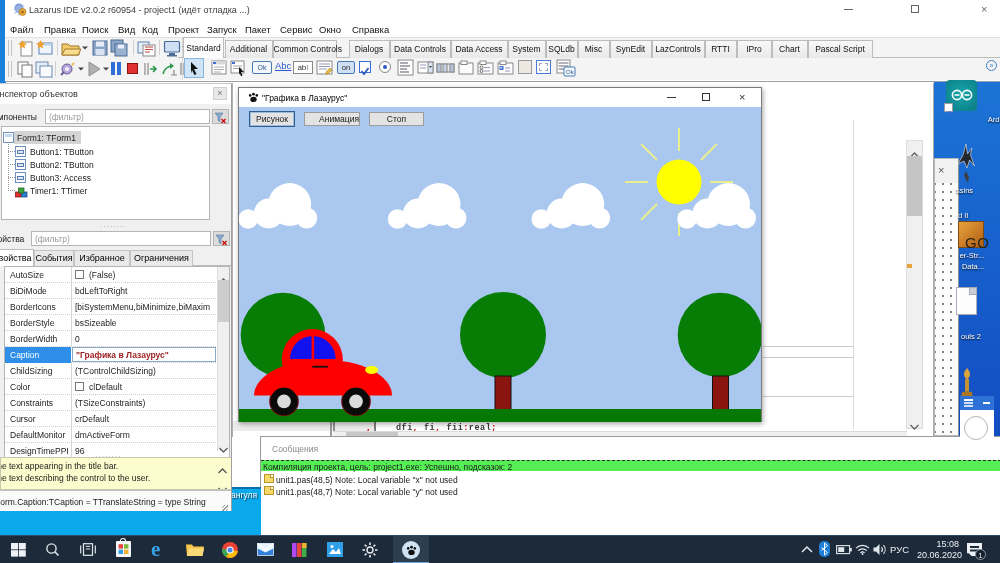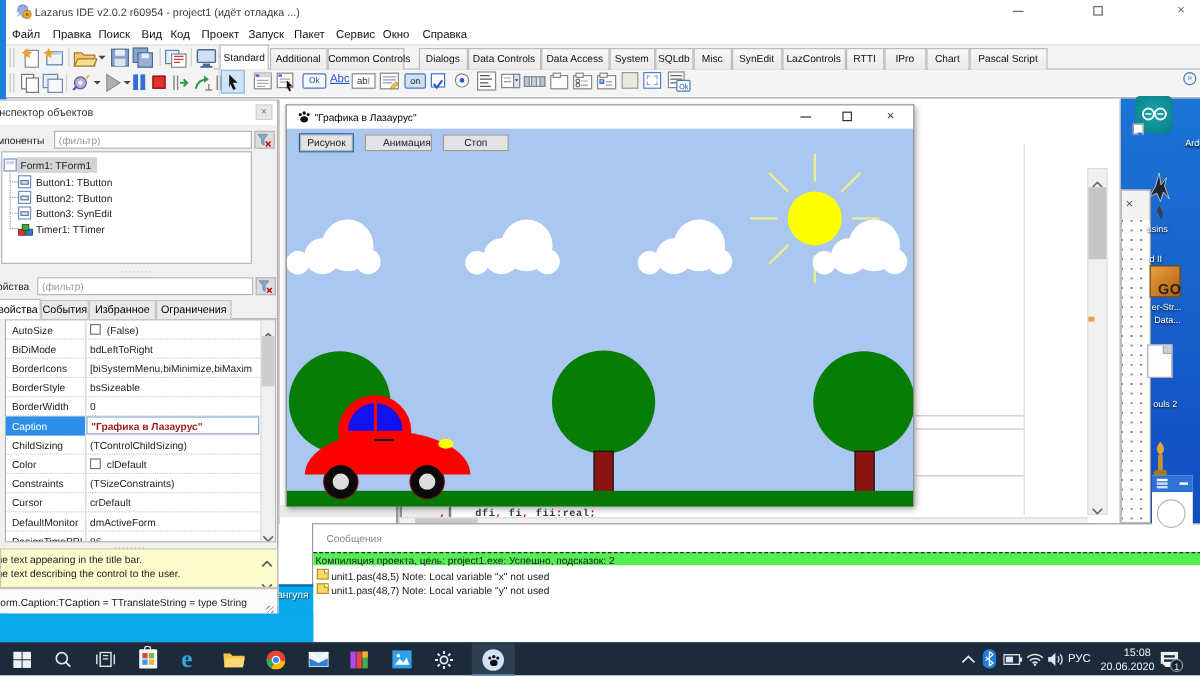--- a/index.html
+++ b/index.html
@@ -397,21 +397,21 @@
         <div style="margin:2.5px auto 0;width:7px;height:4.5px;border:1px solid #5a7ab0;background:#dce6f4"></div>
       </div>
     <div class="abs f8" style="left:28px;top:20px">Button1: TButton</div>
     <div class="abs ticon" style="left:13px;top:32px">
         <div style="margin:2.5px auto 0;width:7px;height:4.5px;border:1px solid #5a7ab0;background:#dce6f4"></div>
       </div>
     <div class="abs f8" style="left:28px;top:33px">Button2: TButton</div>
     <div class="abs ticon" style="left:13px;top:45px">
         <div style="margin:2.5px auto 0;width:7px;height:4.5px;border:1px solid #5a7ab0;background:#dce6f4"></div>
       </div>
-    <div class="abs f8" style="left:28px;top:46px">Button3: SynEdit</div>
+    <div class="abs f8" style="left:28px;top:46px">Button3: Access</div>
     <div class="abs" style="left:13px;top:58px;width:13px;height:12px"><svg width="13" height="12">
           <rect x="0.5" y="5" width="5.5" height="5" fill="#e03030" stroke="#801010" stroke-width="0.7"></rect>
           <rect x="6.5" y="5" width="5.5" height="5" fill="#2a7fd0" stroke="#10407a" stroke-width="0.7"></rect>
           <rect x="3.5" y="1" width="5.5" height="5" fill="#3aa53a" stroke="#1a5a1a" stroke-width="0.7"></rect>
         </svg></div>
     <div class="abs f8" style="left:28px;top:59px">Timer1: TTimer</div>
   </div>
   <div class="abs" style="left:100px;top:139px;color:#aaa;font-size:7px;letter-spacing:1px">········</div>
   <div class="abs f8" style="left:-13px;top:150px;white-space:nowrap">Свойства</div>
   <div class="abs" style="left:31px;top:147px;width:180px;height:15px;background:#fff;border:1px solid #b5b5b5">
@@ -425,21 +425,21 @@
   </div>
 
   <div class="abs" style="left:0;top:165px;width:232px;height:17px;border-bottom:1px solid #bcbcbc">
     <div class="abs" style="left:-8px;top:0;width:42px;height:17px;background:#fff;border:1px solid #bcbcbc;border-bottom:none;font-size:9px;line-height:16px;z-index:2;overflow:hidden">
         <span style="position:absolute;left:-1px">Свойства</span>
       </div>
     <div class="abs" style="left:34px;top:1px;width:40px;height:16px;background:#e9e9e9;border:1px solid #c4c4c4;border-bottom:none;font-size:9px;text-align:center;line-height:15px">События</div>
     <div class="abs" style="left:74px;top:1px;width:56px;height:16px;background:#e9e9e9;border:1px solid #c4c4c4;border-bottom:none;font-size:9px;text-align:center;line-height:15px">Избранное</div>
     <div class="abs" style="left:130px;top:1px;width:63px;height:16px;background:#e9e9e9;border:1px solid #c4c4c4;border-bottom:none;font-size:9px;text-align:center;line-height:15px">Ограничения</div>
   </div>
-  <div id="grid" class="abs" style="left:4px;top:182px;width:226px;height:186px;background:#fff;border:1px solid #b5b5b5;overflow:hidden">
+  <div id="grid" class="abs" style="left:4px;top:182px;width:226px;height:224px;background:#fff;border:1px solid #b5b5b5;overflow:hidden">
     <div class="prow" style="top:0">
         <span class="pname">AutoSize</span>
         <span class="abs" style="left:70px;top:3px;width:9px;height:9px;border:1px solid #777;background:#fff"></span>
         <span class="pval" style="left:84px">(False)</span>
         <span class="pline"></span>
       </div>
     <div class="prow" style="top:16px">
         <span class="pname">BiDiMode</span>
         <span class="pval">bdLeftToRight</span>
         <span class="pline"></span>
@@ -535,21 +535,21 @@
       </svg></div>
 </div>
 <div class="abs" style="left:975px;top:115px;width:66px;height:11px;font-size:7.5px;color:#fff;text-align:center;text-shadow:0 1px 2px #000">Arduino IDE</div>
 <svg class="abs" style="left:956px;top:144px" width="20" height="40" viewBox="0 0 20 40">
     <path d="M10 0l-3 11-5 9 6-3 3 7 2.5-8 5 6-4-11 1.5-7-4.5 6Z" fill="#23262c" stroke="#cfd4da" stroke-width="0.7"></path>
     <path d="M10 27l3 6-1 6-4-7Z" fill="#3a3e46"></path>
   </svg>
 <div class="abs" style="left:934px;top:186px;width:66px;height:10px;font-size:7.5px;color:#fff;text-align:left;padding-left:22px;text-shadow:0 1px 2px #000">ssins</div>
 <div class="abs" style="left:934px;top:211px;width:66px;height:10px;font-size:7.5px;color:#fff;text-align:left;padding-left:24px;text-shadow:0 1px 2px #000">d II</div>
 <div class="abs" style="left:958px;top:221px;width:26px;height:27px;background:linear-gradient(135deg,#e8a23c,#b05e14);border:1px solid #7a4a10">
-  <div class="abs" style="left:6px;top:12px;font-size:12px;font-weight:bold;color:#2a2214;letter-spacing:0.5px">GO</div>
+  <div class="abs" style="left:6px;top:12px;font-size:15px;font-weight:normal;color:#2a2214;letter-spacing:0.5px">GO</div>
 </div>
 <div class="abs" style="left:934px;top:251px;width:66px;height:10px;font-size:7.5px;color:#fff;text-align:center;padding-left:10px;text-shadow:0 1px 2px #000">er-Str...</div>
 <div class="abs" style="left:934px;top:262px;width:66px;height:10px;font-size:7.5px;color:#fff;text-align:center;padding-left:12px;text-shadow:0 1px 2px #000">Data...</div>
 <div class="abs" style="left:956px;top:287px;width:21px;height:28px;background:#fdfdfd;border:1px solid #aab">
   <div class="abs" style="right:0;top:0;width:7px;height:7px;background:#c9ced6;border-left:1px solid #aab;border-bottom:1px solid #aab"></div>
 </div>
 <div class="abs" style="left:934px;top:332px;width:66px;height:10px;font-size:7.5px;color:#fff;text-align:center;padding-left:8px;text-shadow:0 1px 2px #000">ouls 2</div>
 <svg class="abs" style="left:957px;top:368px" width="20" height="30" viewBox="0 0 20 38">
     <path d="M10 0c3 4 5 7 3 11l-3 4-3-4C5 7 7 4 10 0Z" fill="#d9a43a"></path>
     <rect x="7.5" y="14" width="5" height="16" fill="#c8922e"></rect>

